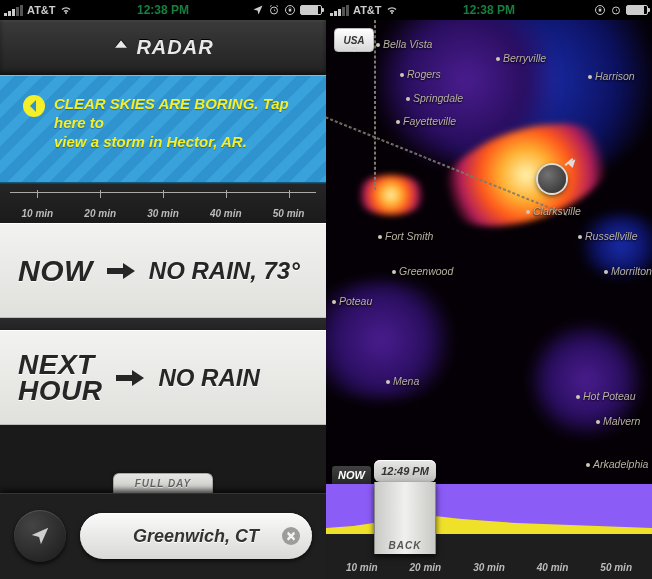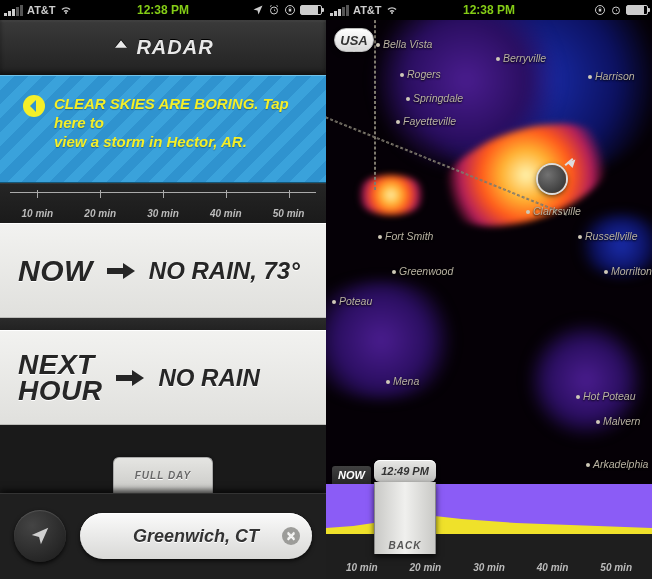--- a/index.html
+++ b/index.html
@@ -24,21 +24,21 @@
   background: #000;
   color: #ccc;
   display: flex;
   align-items: center;
   font-size: 11px;
   font-weight: bold;
   padding: 0 4px;
   position: relative;
 }
 .sb-left, .sb-right { display: flex; align-items: center; gap: 4px; }
-.sb-center { position: absolute; left: 0; right: 0; text-align: center; color: #84cc16; font-size: 12px; }
+.sb-center { position: absolute; left: 0; right: 0; text-align: center; color: #15803d; font-size: 12px; }
 .sb-right { margin-left: auto; position: relative; z-index: 1; }
 .sb-left { position: relative; z-index: 1; }
 .sig-bars { display: flex; align-items: flex-end; gap: 1px; }
 .sig-bars span { width: 3px; background: #ccc; }
 .sig-bars span:nth-child(1){height:3px}
 .sig-bars span:nth-child(2){height:5px}
 .sig-bars span:nth-child(3){height:7px}
 .sig-bars span:nth-child(4){height:9px;background:#555}
 .sig-bars span:nth-child(5){height:11px;background:#555}
 .battery { width: 22px; height: 10px; border: 1px solid #ccc; border-radius: 2px; position: relative; }
@@ -142,21 +142,21 @@
   font-style: italic;
   font-size: 24px;
   color: #262626;
   text-shadow: 0 1px 0 #fff;
 }
 
 .fullday-tab {
   position: absolute;
   left: 50%; transform: translateX(-50%);
   bottom: 86px;
-  width: 100px; height: 36px;
+  width: 100px; height: 20px;
   background: linear-gradient(#e5e5e2,#c9c9c6);
   border: 1px solid #aaa;
   border-bottom: none;
   border-radius: 6px 6px 0 0;
   display: flex; align-items:center; justify-content:center;
   font-size: 10px; font-weight: 800; font-style: italic; letter-spacing: 1px; color:#666;
   text-shadow: 0 1px 0 #fff;
   box-shadow: 0 -1px 3px rgba(0,0,0,.3);
 }
 
@@ -202,25 +202,25 @@
 .map-label {
   position:absolute; color:#b9b2a2; font-size:10.5px; font-style:italic;
   text-shadow: 0 1px 2px #000;
 }
 .map-dot::before {
   content:''; display:inline-block; width:4px;height:4px;border-radius:50%;
   background:#cfc9b8; margin-right:3px; position:relative; top:-1px;
 }
 .usa-badge {
   position:absolute; top:8px; left:8px;
-  width:40px;height:24px;border-radius:12px;
+  width:40px;height:24px;border-radius:4px;
   background: linear-gradient(#fff,#d8d8d8);
   box-shadow: 0 2px 4px rgba(0,0,0,.5);
   display:flex;align-items:center;justify-content:center;
-  font-weight:900;font-style:italic;font-size:13px;color:#333;
+  font-weight:900;font-style:italic;font-size:10px;color:#333;
   border:1px solid #bbb;
 }
 .usa-badge::after{
   content:''; position:absolute; bottom:-6px; left:50%; transform:translateX(-50%);
   border:5px solid transparent; border-top-color:#d8d8d8;
 }
 .road{
   position:absolute; border:1px dashed #7f7a6e;
 }
 .blob{

